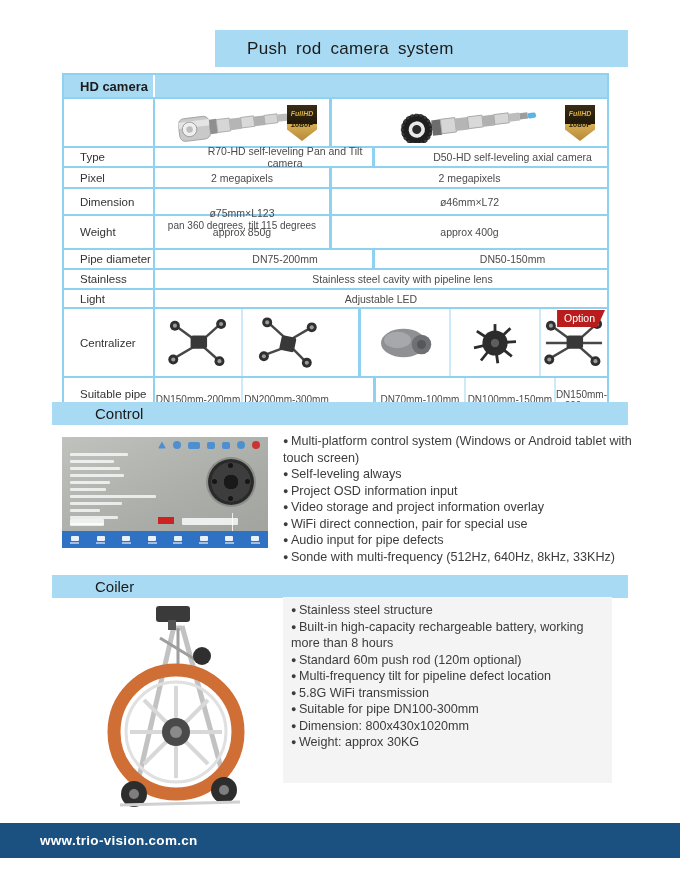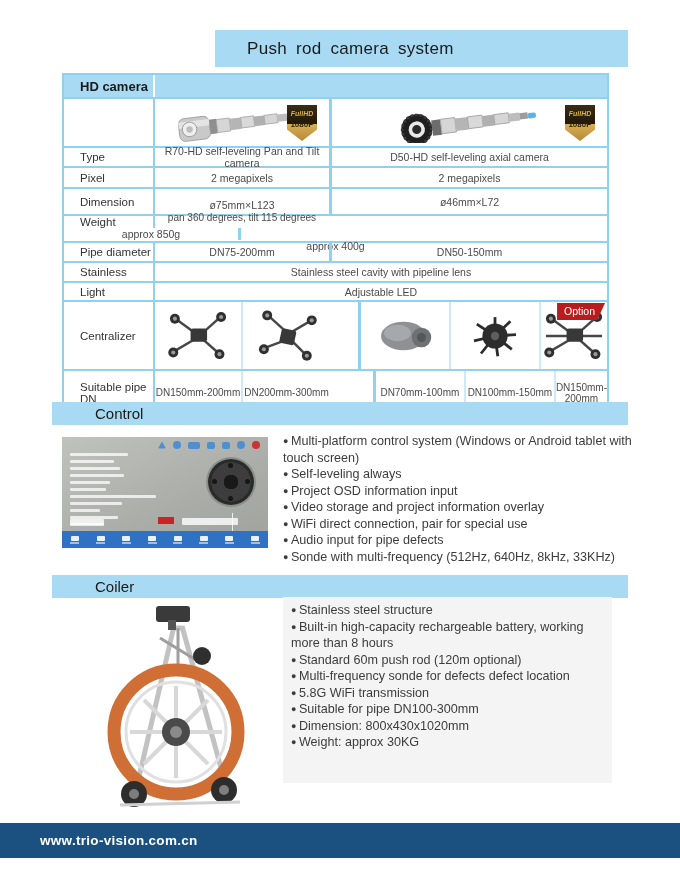--- a/index.html
+++ b/index.html
@@ -28,25 +28,25 @@
   .t-row:last-child { border-bottom:none; }
   .t-cell { box-sizing:border-box; display:flex; align-items:center; justify-content:center;
     text-align:center; position:relative; }
   .lbl { width:91px; min-width:91px; justify-content:flex-start; padding-left:16px;
     font-size:11.5px; color:#333; border-right:2px solid #8fd1f1; text-align:left; }
   .c1 { width:177px; border-right:3px solid #8fd1f1; }
   .c2 { flex:1; }
   .hdr-row { background:#a9daf3; height:24px; }
   .hdr-row .lbl { font-size:13px; color:#1b1b1b; font-weight:600; border-right:2px solid #fff; }
   .imgs-row { height:49px; }
-  .h20 { height:20px; } .h21 { height:21px; } .h22 { height:27px;flex-direction:column; }
+  .h20 { height:20px;gap:43px; } .h21 { height:21px; } .h22 { height:34px; }
   .h27 { height:27px; } .h19 { height:19px; }
   .cent-row { height:69px; }
   .suit-row { height:43px; font-size:10px; }
-  .dim2 { display:block; line-height:12px; padding-top:10px; }
+  .dim2 { display:block; line-height:12px; padding-top:18px; }
   .sub { display:flex; flex:1; }
   .sub .t-cell { border-right:2px solid #cdeaf8; }
   .sub .t-cell:last-child { border-right:none; }
   .s1a { width:88px; } .s1b { width:87px; }
   .s2a { width:90px; } .s2b { width:90px; } .s2c { flex:1; }
   
   .hd-badge {
     position:absolute; right:12px; top:6px; width:30px; height:36px;
     clip-path:polygon(0 0,100% 0,100% 68%,50% 100%,0 68%);
     background:linear-gradient(180deg,#3a2d14 0%,#201808 52%,#d9b054 52%,#b4893a 100%);
@@ -449,21 +449,21 @@
         <circle cx="134" cy="192" r="5" fill="#7e7e7e"></circle>
       <line x1="30" y1="207" x2="150" y2="204" stroke="#d0d0d0" stroke-width="3"></line>
     </svg>
   </div>
 
   <ul class="bullets coiler-bullets">
 
   <li>Stainless steel structure</li>
       <li>Built-in high-capacity rechargeable battery, working more than 8 hours</li>
       <li>Standard 60m push rod (120m optional)</li>
-      <li>Multi-frequency sonde for defects defect location</li>
+      <li>Multi-frequency tilt for pipeline defect location</li>
       <li>5.8G WiFi transmission</li>
       <li>Suitable for pipe DN100-300mm</li>
       <li>Dimension: 800x430x1020mm</li>
       <li>Weight: approx 30KG</li>
     </ul>
 
   <div class="footer-bar">
     <span>www.trio-vision.com.cn</span>
   </div>
 

